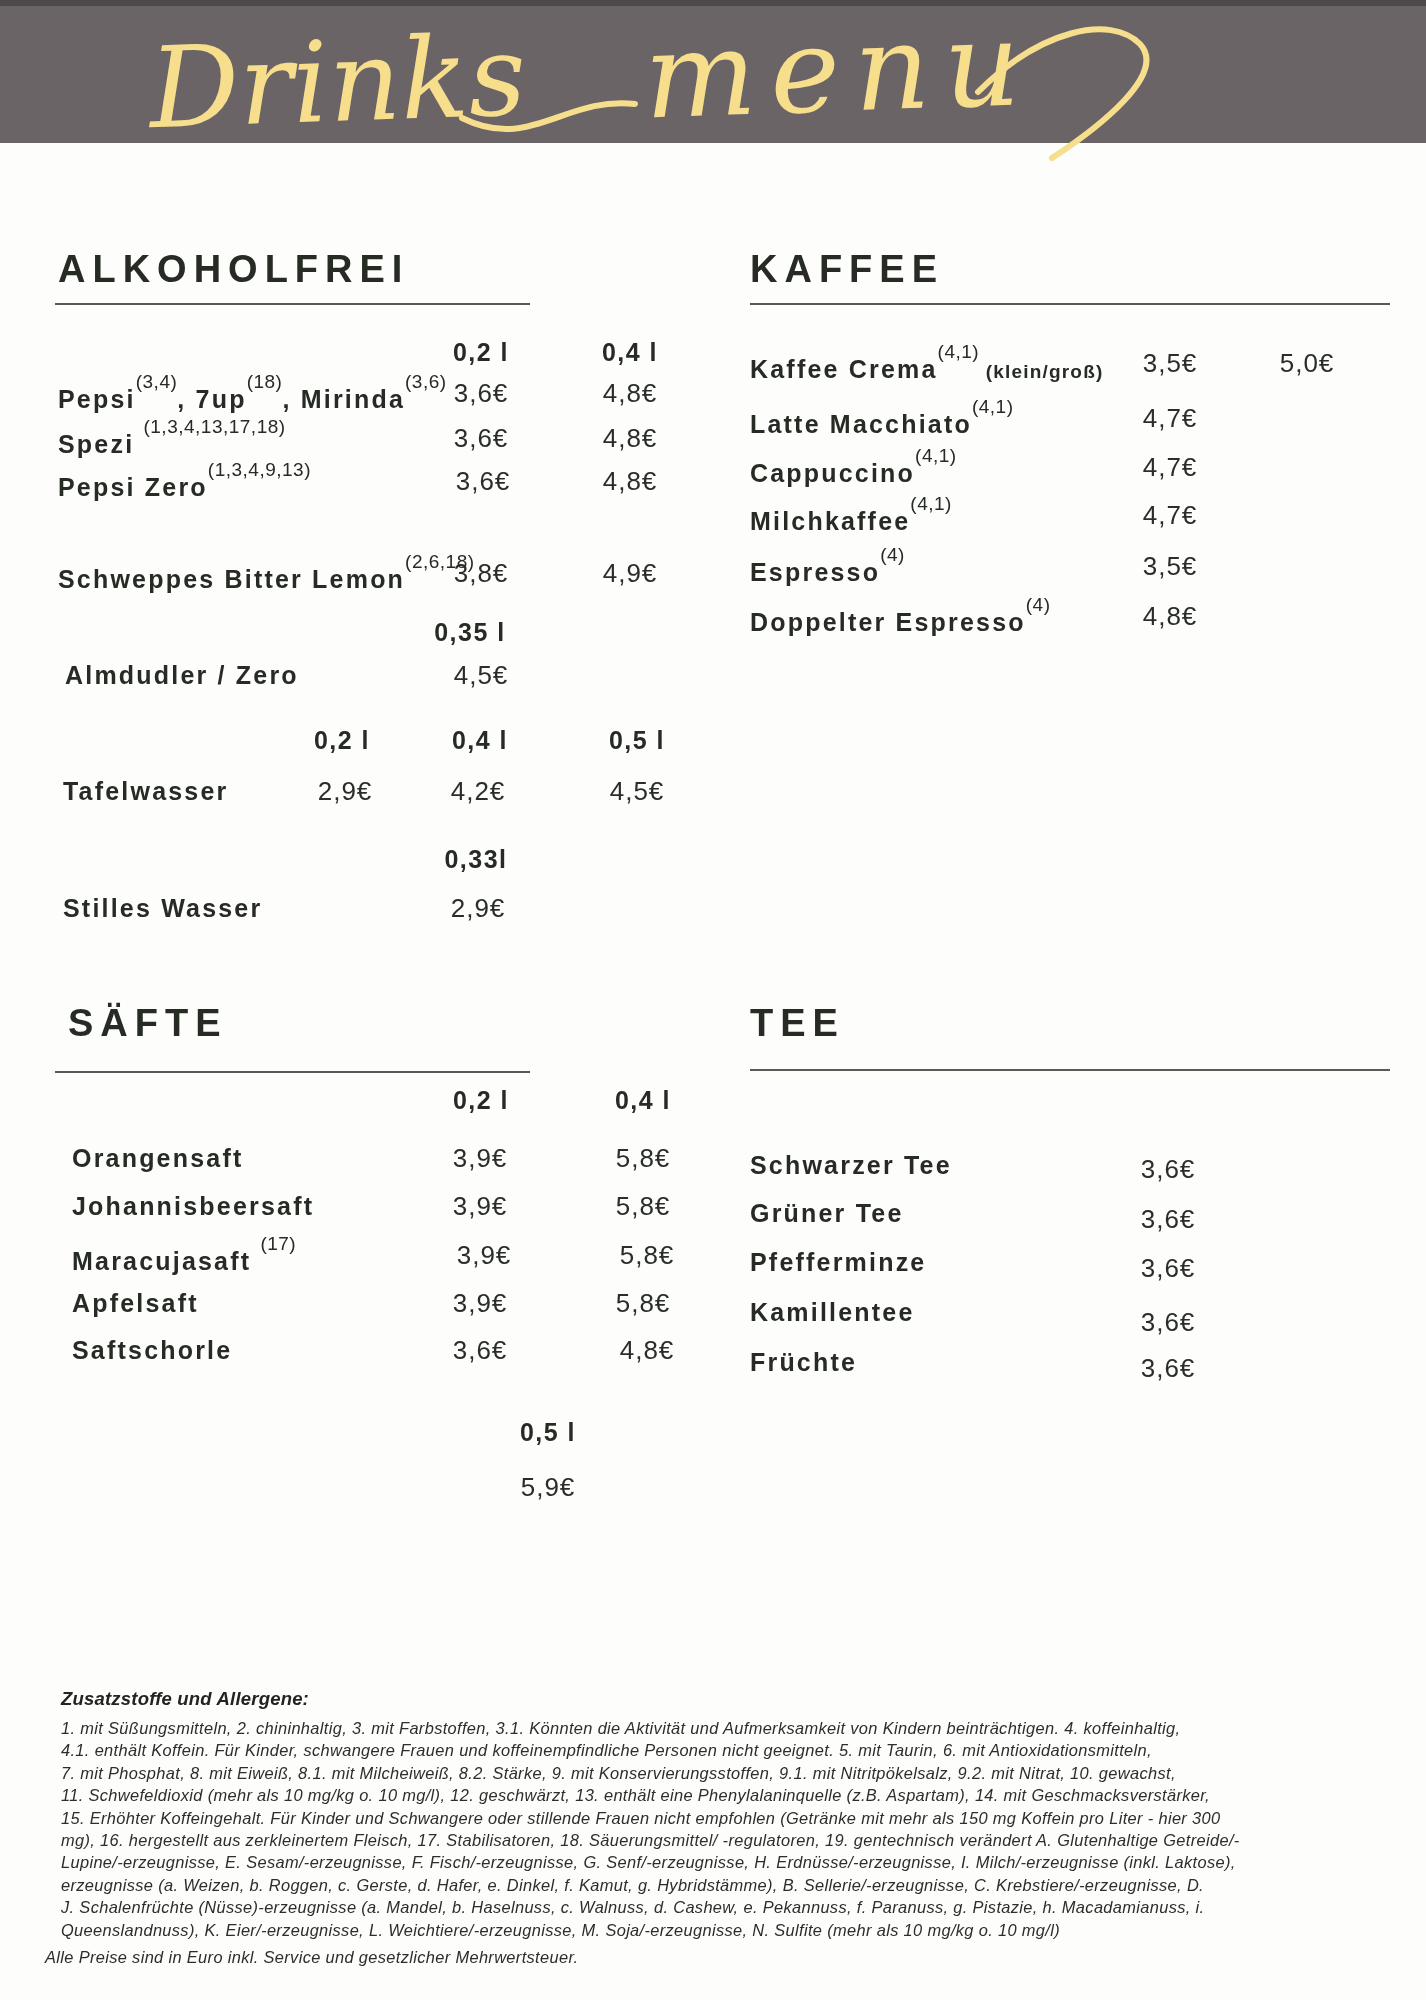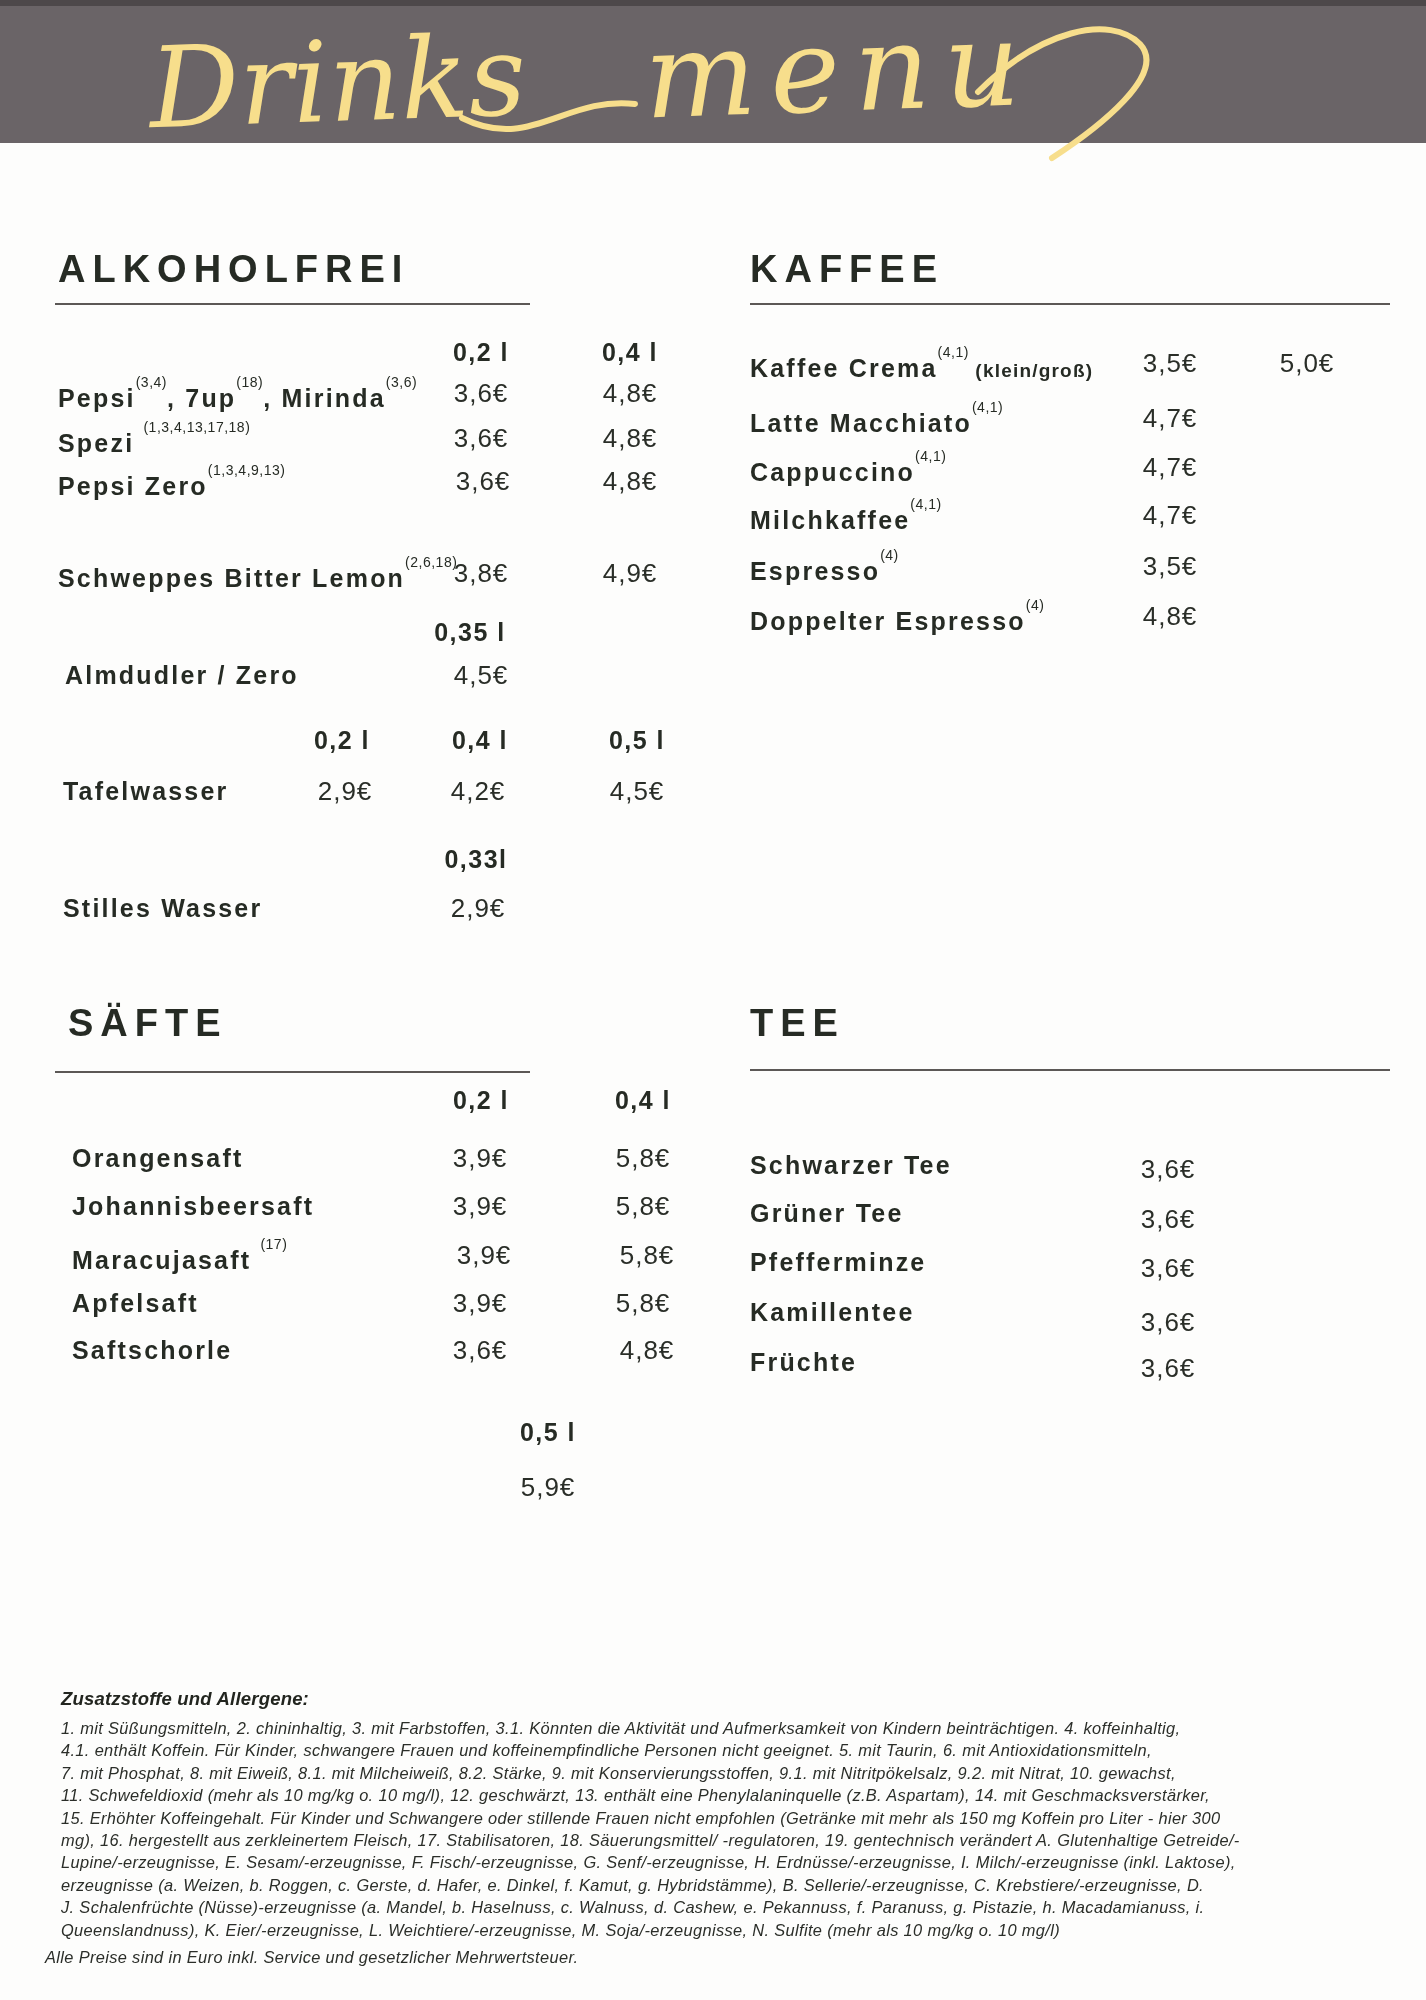--- a/index.html
+++ b/index.html
@@ -20,21 +20,21 @@
     position:absolute;font-weight:bold;font-size:38px;letter-spacing:7px;
     color:#262b24;white-space:nowrap;
   }
   .sec-rule{position:absolute;height:2px;background:#5c5856;}
   .row{position:absolute;left:0;top:0;width:1426px;height:40px;}
   .item-label{
     position:absolute;font-weight:bold;font-size:25px;letter-spacing:2.2px;
     color:#262b24;white-space:nowrap;line-height:30px;
   }
   .item-label .suffix{font-size:19px;letter-spacing:1.2px;}
-  sup.fn{font-size:14px;font-weight:normal;letter-spacing:0.5px;position:relative;top:-11px;}
+  sup.fn{font-size:19px;font-weight:normal;letter-spacing:0.5px;position:relative;top:-11px;}
   .price{
     position:absolute;font-size:26px;font-weight:normal;letter-spacing:1px;
     color:#2a2e28;white-space:nowrap;transform:translateX(-50%);
   }
   .size-head{
     position:absolute;font-size:25px;font-weight:bold;letter-spacing:1.5px;
     color:#262b24;white-space:nowrap;transform:translateX(-50%);
   }
   .two-line{line-height:29px;}
   

